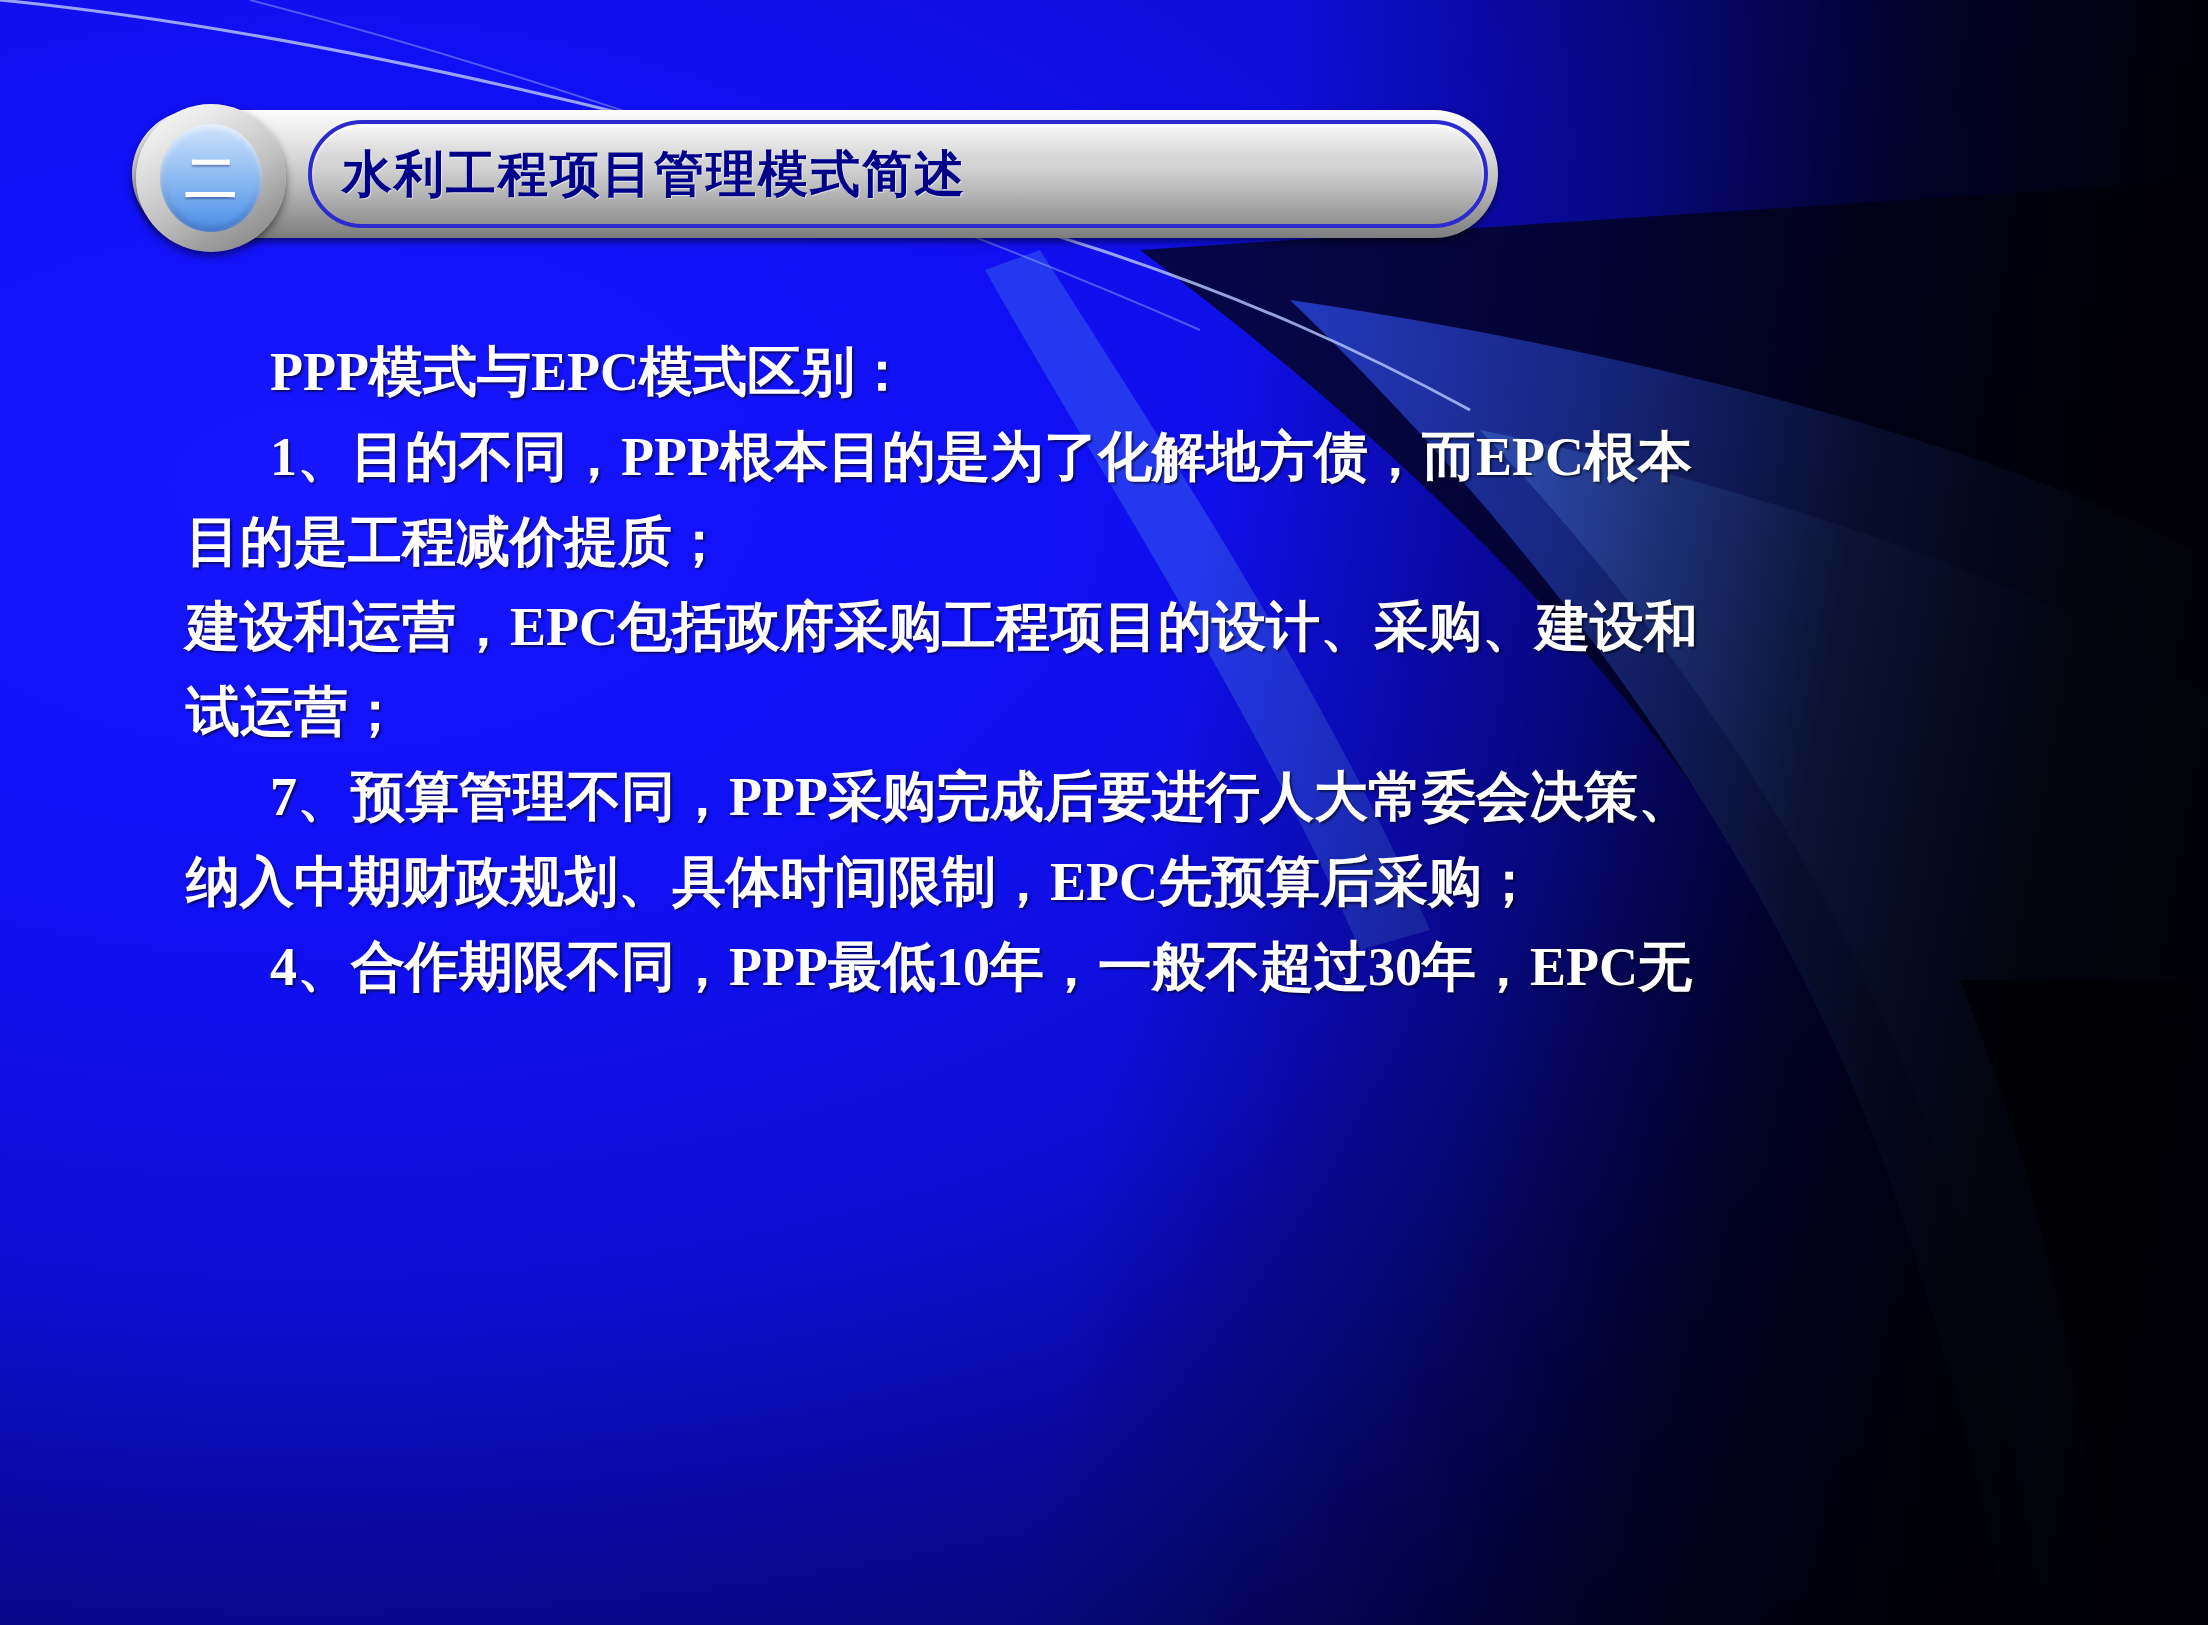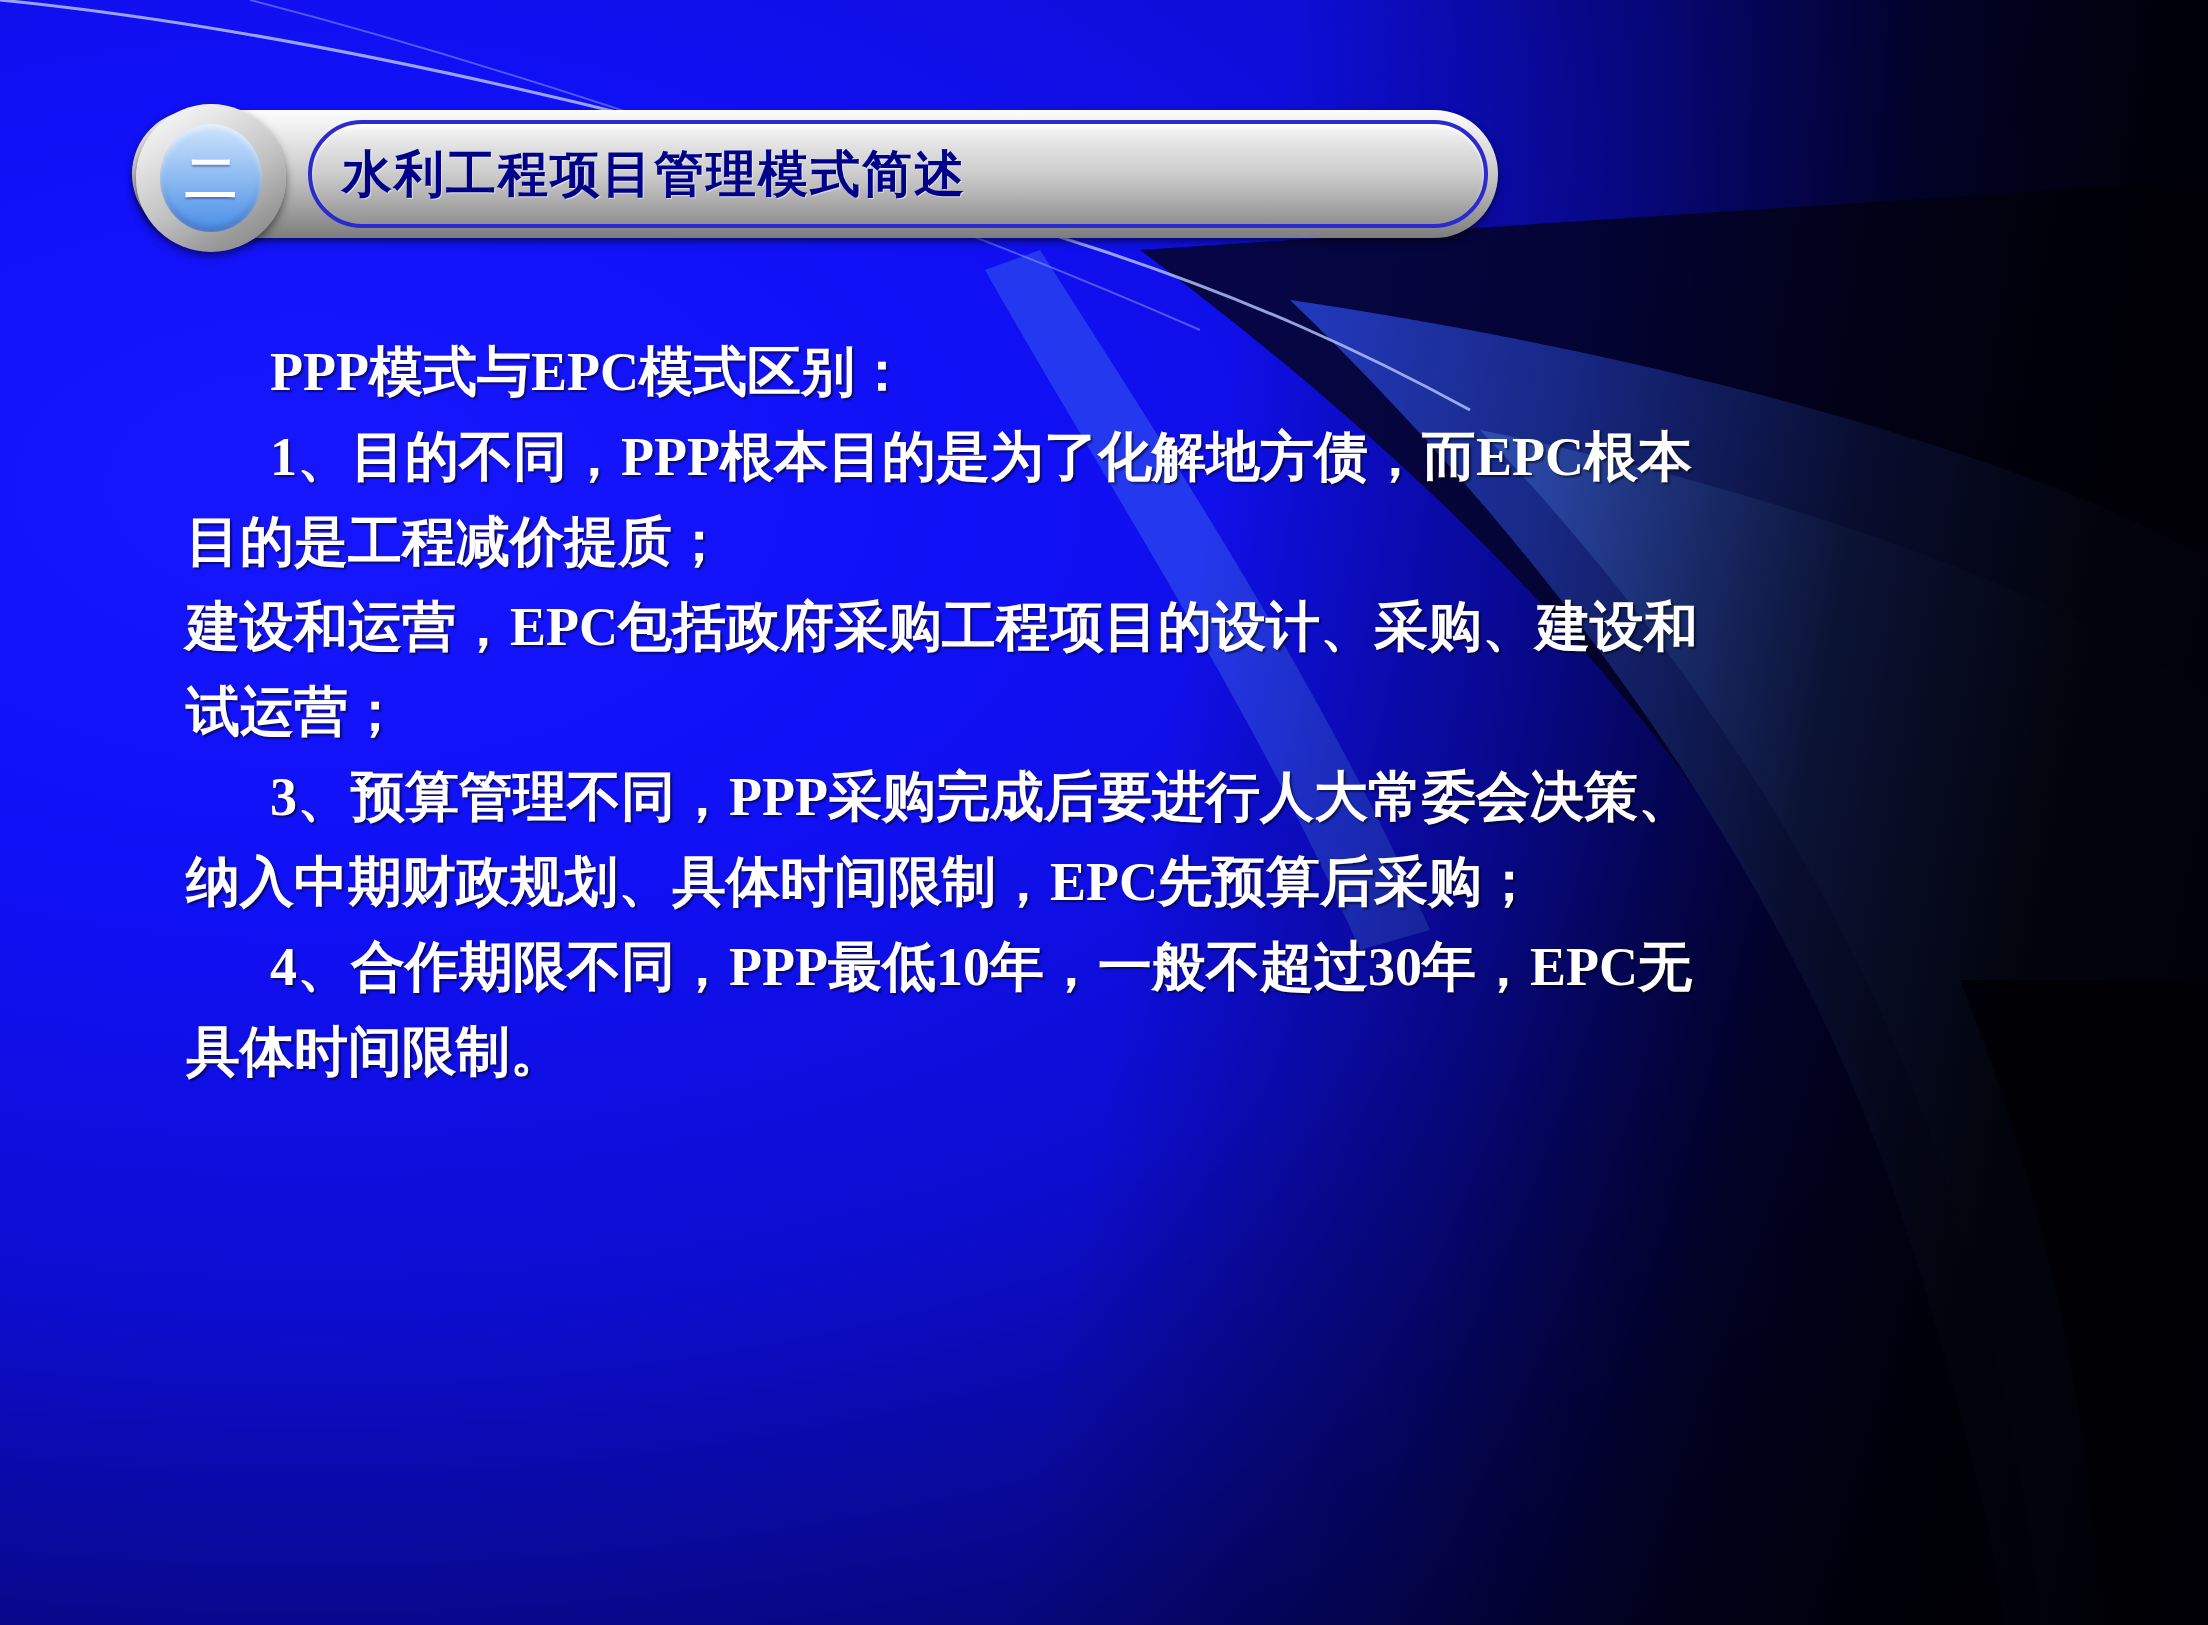--- a/index.html
+++ b/index.html
@@ -218,19 +218,18 @@
     </div>
     <div class="header-title">水利工程项目管理模式简述</div>
   </div>
 
   <div class="body-text">
     <p class="indent">PPP模式与EPC模式区别：</p>
     <p class="indent">1、目的不同，PPP根本目的是为了化解地方债，而EPC根本</p>
     <p>目的是工程减价提质；</p>
     <p>建设和运营，EPC包括政府采购工程项目的设计、采购、建设和</p>
     <p>试运营；</p>
-    <p class="indent">3、预算管理不同，PPP采购完成后要进行人大常委会决策、</p>
+    <p class="indent">7、预算管理不同，PPP采购完成后要进行人大常委会决策、</p>
     <p>纳入中期财政规划、具体时间限制，EPC先预算后采购；</p>
     <p class="indent">4、合作期限不同，PPP最低10年，一般不超过30年，EPC无</p>
-    <p>具体时间限制。</p>
   </div>
 
 </div>
 
 </body></html>

